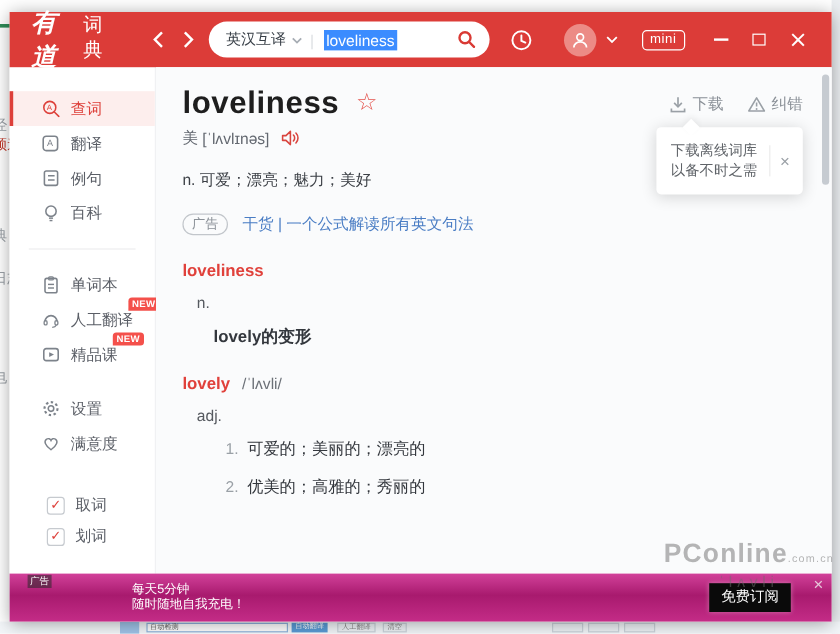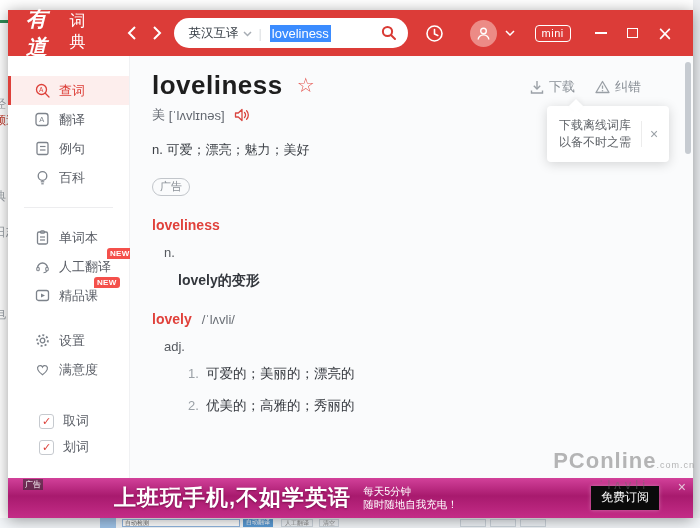--- a/index.html
+++ b/index.html
@@ -69,21 +69,21 @@
     display:flex; align-items:center; justify-content:center; }
   .checkbox::after { content:"✓"; color:#dd403a; font-size:11px; font-weight:bold; line-height:1; }
 
   
   .content { flex:1; position:relative; background:#fafbfc; padding:0 0 0 22px; overflow:hidden; }
   .scroll-thumb { position:absolute; right:2px; top:6px; width:6px; height:92px; background:#c6cbd1; border-radius:3px; }
 
   .word-row { margin-top:14px; display:flex; align-items:flex-start; }
   .headword { font-size:26px; font-weight:bold; color:#1e1e1e; letter-spacing:.5px; }
   .star { font-size:20px; color:#e4554f; margin:3px 0 0 14px; cursor:pointer; }
-  .head-actions { margin-left:auto; margin-right:52px; display:flex; gap:20px; margin-top:8px; }
+  .head-actions { margin-left:auto; margin-right:24px; display:flex; gap:20px; margin-top:8px; }
   .action-btn { display:flex; align-items:center; gap:5px; font-size:13px; color:#8a9097; cursor:pointer; }
   .action-btn svg { color:#9aa0a6; }
 
   .phon-row { margin-top:5px; display:flex; align-items:center; font-size:13px; color:#636870; }
   .speaker-btn { margin-left:9px; display:flex; cursor:pointer; color:#d9453f; }
   .quick-def { margin-top:17px; font-size:13px; color:#3c4046; }
   .ad-row { margin-top:19px; display:flex; align-items:center; }
   .ad-pill { border:1px solid #c2c6cb; border-radius:9px; color:#8a9097; font-size:11px; padding:0 7px 1px; }
   .ad-link { margin-left:12px; font-size:13px; color:#4a7dc4; cursor:pointer; }
 
@@ -372,20 +372,21 @@
             <path d="M10.5 4.5 a3.5 3.5 0 0 1 0 5" fill="none" stroke="currentColor" stroke-width="1.3" stroke-linecap="round"></path>
             <path d="M12.6 2.8 a6 6 0 0 1 0 8.4" fill="none" stroke="currentColor" stroke-width="1.3" stroke-linecap="round"></path>
           </svg>
         </span>
       </div>
 
       <div class="quick-def">n. 可爱；漂亮；魅力；美好</div>
 
       <div class="ad-row">
         <span class="ad-pill">广告</span>
+        <span class="ad-link">干货 | 一个公式解读所有英文句法</span>
       </div>
 
 
       <div class="entry-word">loveliness</div>
       <div class="pos">n.</div>
       <div class="deform">lovely的变形</div>
 
       <div class="entry-word">
         <span>lovely</span><span class="entry-phon">/ˈlʌvli/</span>
       </div>
@@ -401,21 +402,20 @@
       </ol>
 
       <div class="scroll-thumb"></div>
     </section>
   </div>
 
   <div class="banner">
     <div class="banner-photo">
       <span class="banner-adtag">广告</span>
     </div>
-    <div class="banner-headline">上班玩手机,不如学英语</div>
     <div class="banner-subs">
       <div>每天5分钟</div>
       <div>随时随地自我充电！</div>
     </div>
     <div class="banner-cta">免费订阅</div>
     <span class="banner-close">×</span>
   </div>
 
   <div class="watermark">
     <div class="wm-brand"><span>PConline</span><span class="wm-suffix">.com.cn</span></div>

